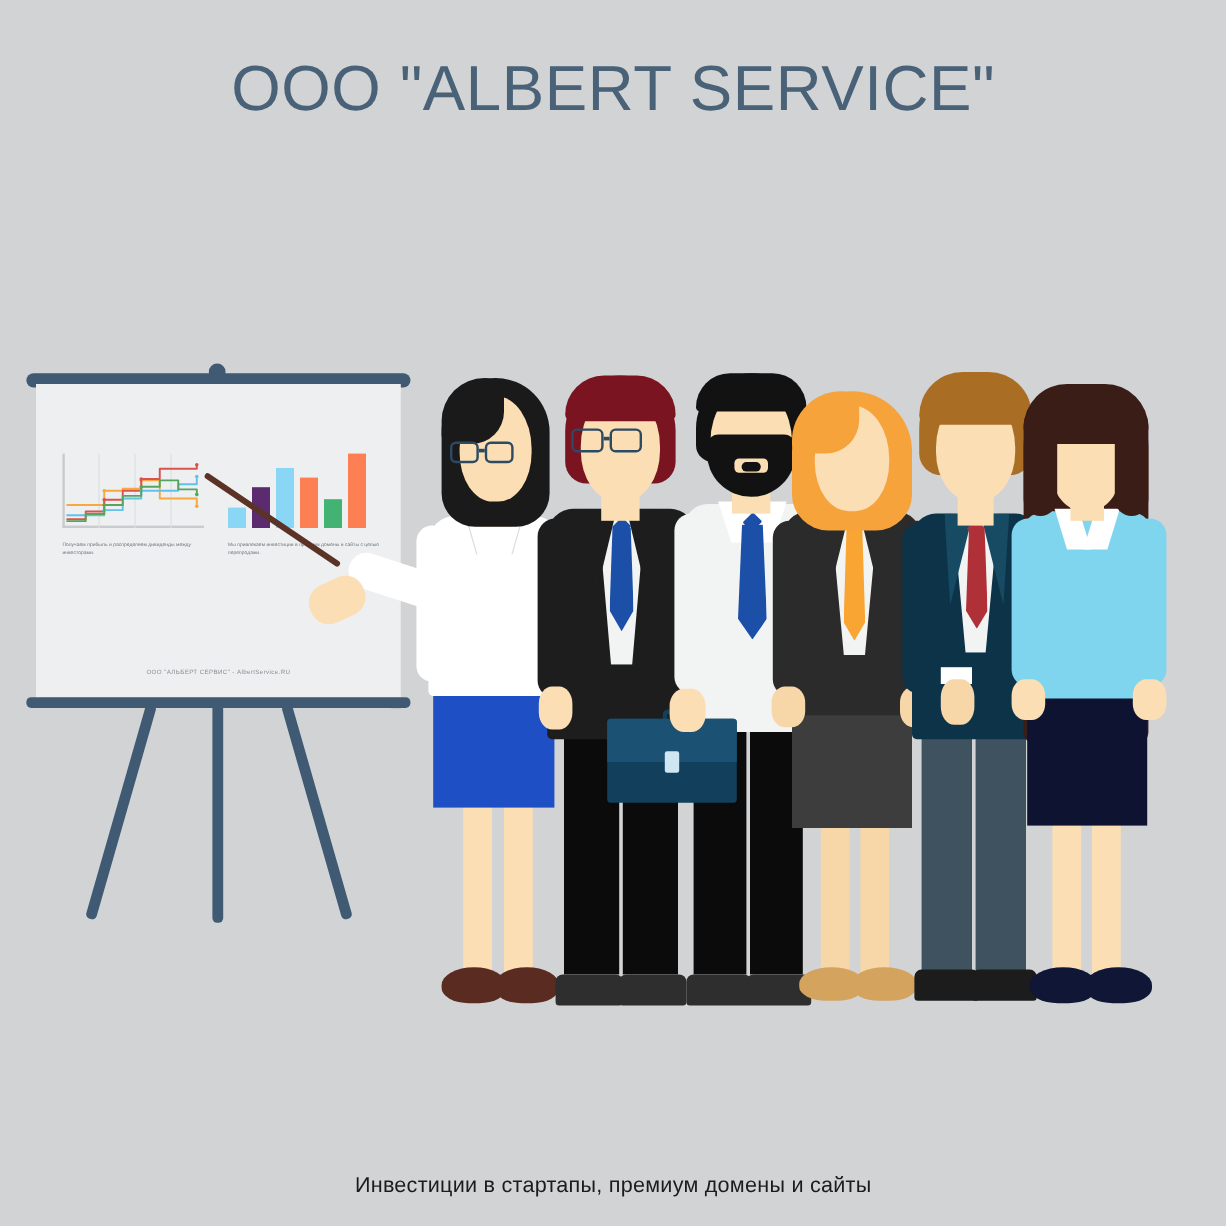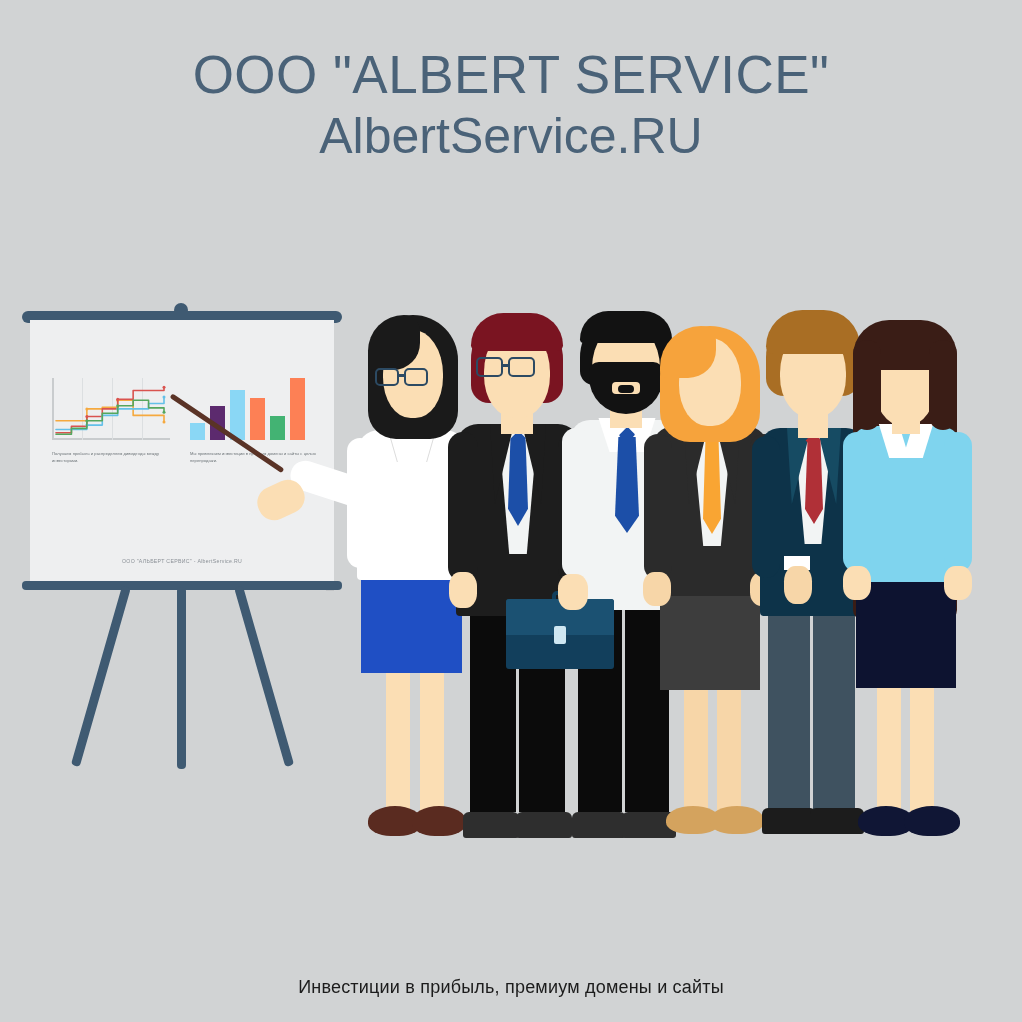--- a/index.html
+++ b/index.html
@@ -155,21 +155,20 @@
                border: 4px solid #123f5c; border-bottom: none; border-radius: 5px 5px 0 0; }
   .bc-lock { position: absolute; left: 48px; top: 35px; width: 12px; height: 18px; background: #cfe7f2; border-radius: 2px; }
 </style>
 </head>
 <body>
 
 <div id="stage">
 
   <div id="title-block">
     <div id="title-line1">ООО "ALBERT SERVICE"</div>
-    <div id="title-line2">AlbertService.RU</div>
   </div>
 
   <div id="easel">
     <div class="easel-knob"></div>
     <div class="easel-bar"></div>
     <div class="board-shadow"></div>
 
     <div class="board">
       <div class="wb-charts">
 
@@ -372,15 +371,15 @@
       <div class="collar" style="left:908px;top:424px;width:20px;height:34px;background:#ffffff;transform:skewX(-17deg);"></div>
       <div class="neck skin" style="left:892px;top:400px;width:28px;height:34px;"></div>
       <div class="head skin" style="left:874px;top:336px;width:62px;height:90px;"></div>
       <div class="hair" style="left:853px;top:320px;width:104px;height:50px;background:#3a1d16;border-radius:52px 52px 20px 20px;"></div>
       <div class="hair" style="left:853px;top:340px;width:28px;height:90px;background:#3a1d16;border-radius:14px;"></div>
       <div class="hair" style="left:929px;top:340px;width:28px;height:90px;background:#3a1d16;border-radius:14px;"></div>
     </div>
 
   </div>
 
-  <div id="caption">Инвестиции в прибыль, премиум домены и сайты</div>
+  <div id="caption">Инвестиции в стартапы, премиум домены и сайты</div>
 
 </div>
 
 </body></html>

